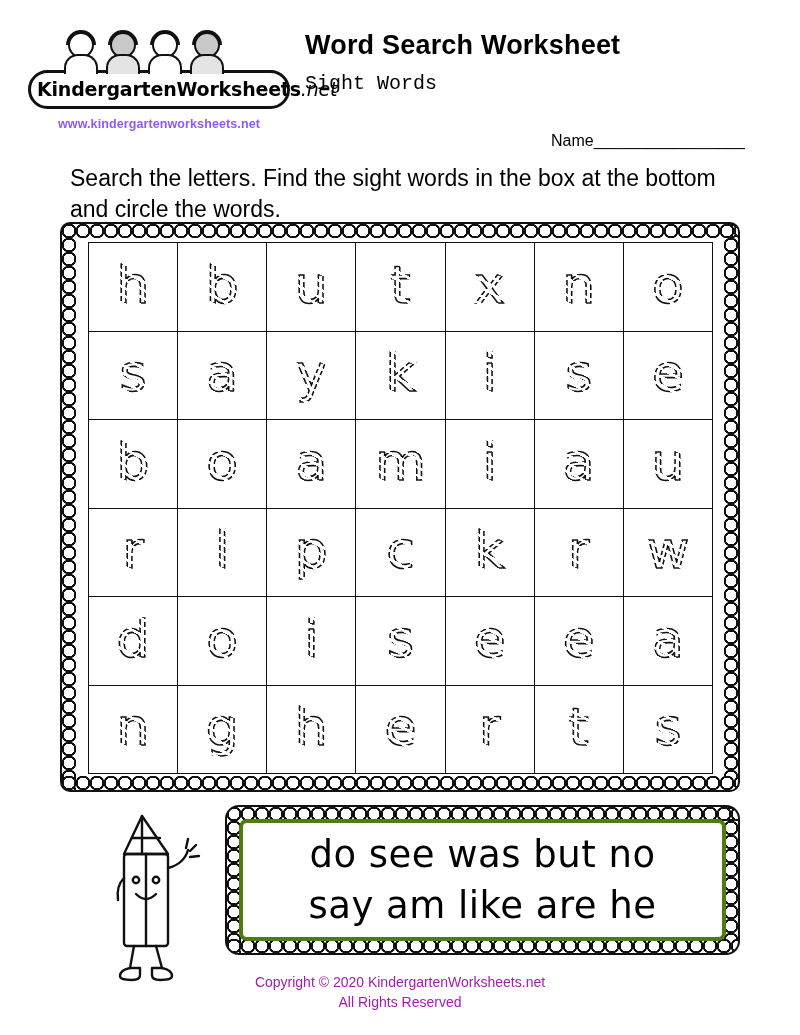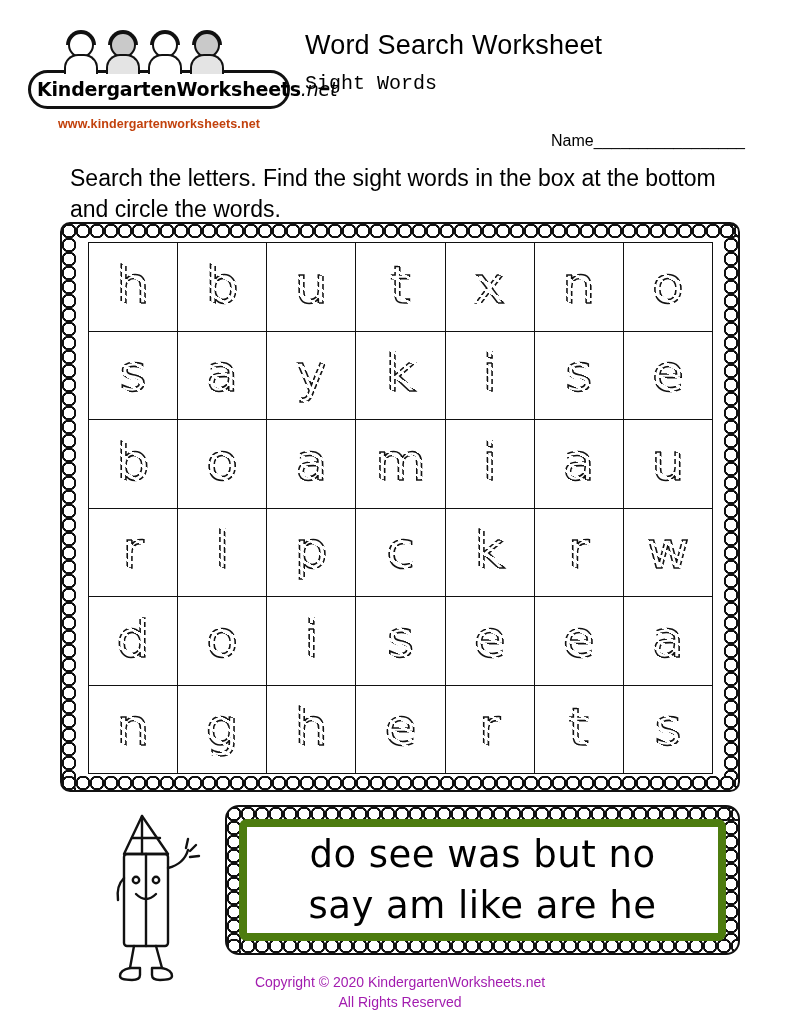--- a/index.html
+++ b/index.html
@@ -91,31 +91,31 @@
     font-weight: bold;
     letter-spacing: -0.2px;
     white-space: nowrap;
     font-family: "DejaVu Sans", sans-serif;
   }
   .logo-wordmark .light { font-weight: normal; font-style: italic; }
   .logo-url {
     margin-top: 8px;
     font-size: 12.5px;
     font-weight: bold;
-    color: #c2410c;
+    color: #8b5cf6;
     letter-spacing: 0.1px;
   }
   .title-block {
     position: absolute;
     left: 305px;
     top: 10px;
   }
   .wtitle {
     font-size: 27px;
-    font-weight: normal;
+    font-weight: bold;
     font-family: "Liberation Sans", sans-serif;
     letter-spacing: 0.2px;
   }
   .wsubtitle {
     font-size: 20px;
     margin-top: 11px;
     font-family: Liberation Mono, monospace;
   }
   .name-line {
     position: absolute;
@@ -223,21 +223,21 @@
       radial-gradient(circle at 7px 7px, #fff 5.4px, #111 5.4px, #111 7.2px, transparent 7.6px) 0 100% / 14px 14px repeat-x,
       radial-gradient(circle at 7px 7px, #fff 5.4px, #111 5.4px, #111 7.2px, transparent 7.6px) 0 0 / 14px 14px repeat-y,
       radial-gradient(circle at 7px 7px, #fff 5.4px, #111 5.4px, #111 7.2px, transparent 7.6px) 100% 0 / 14px 14px repeat-y;
   }
   .wb-inner {
     position: absolute;
     left: 14px;
     top: 14px;
     right: 14px;
     bottom: 14px;
-    border: 8px solid #4d7c0f;
+    border: 4px solid #4d7c0f;
     border-radius: 8px;
     box-sizing: border-box;
     display: flex;
     flex-direction: column;
     align-items: center;
     justify-content: center;
     gap: 8px;
   }
   .wb-row {
     font-family: "DejaVu Sans", sans-serif;

